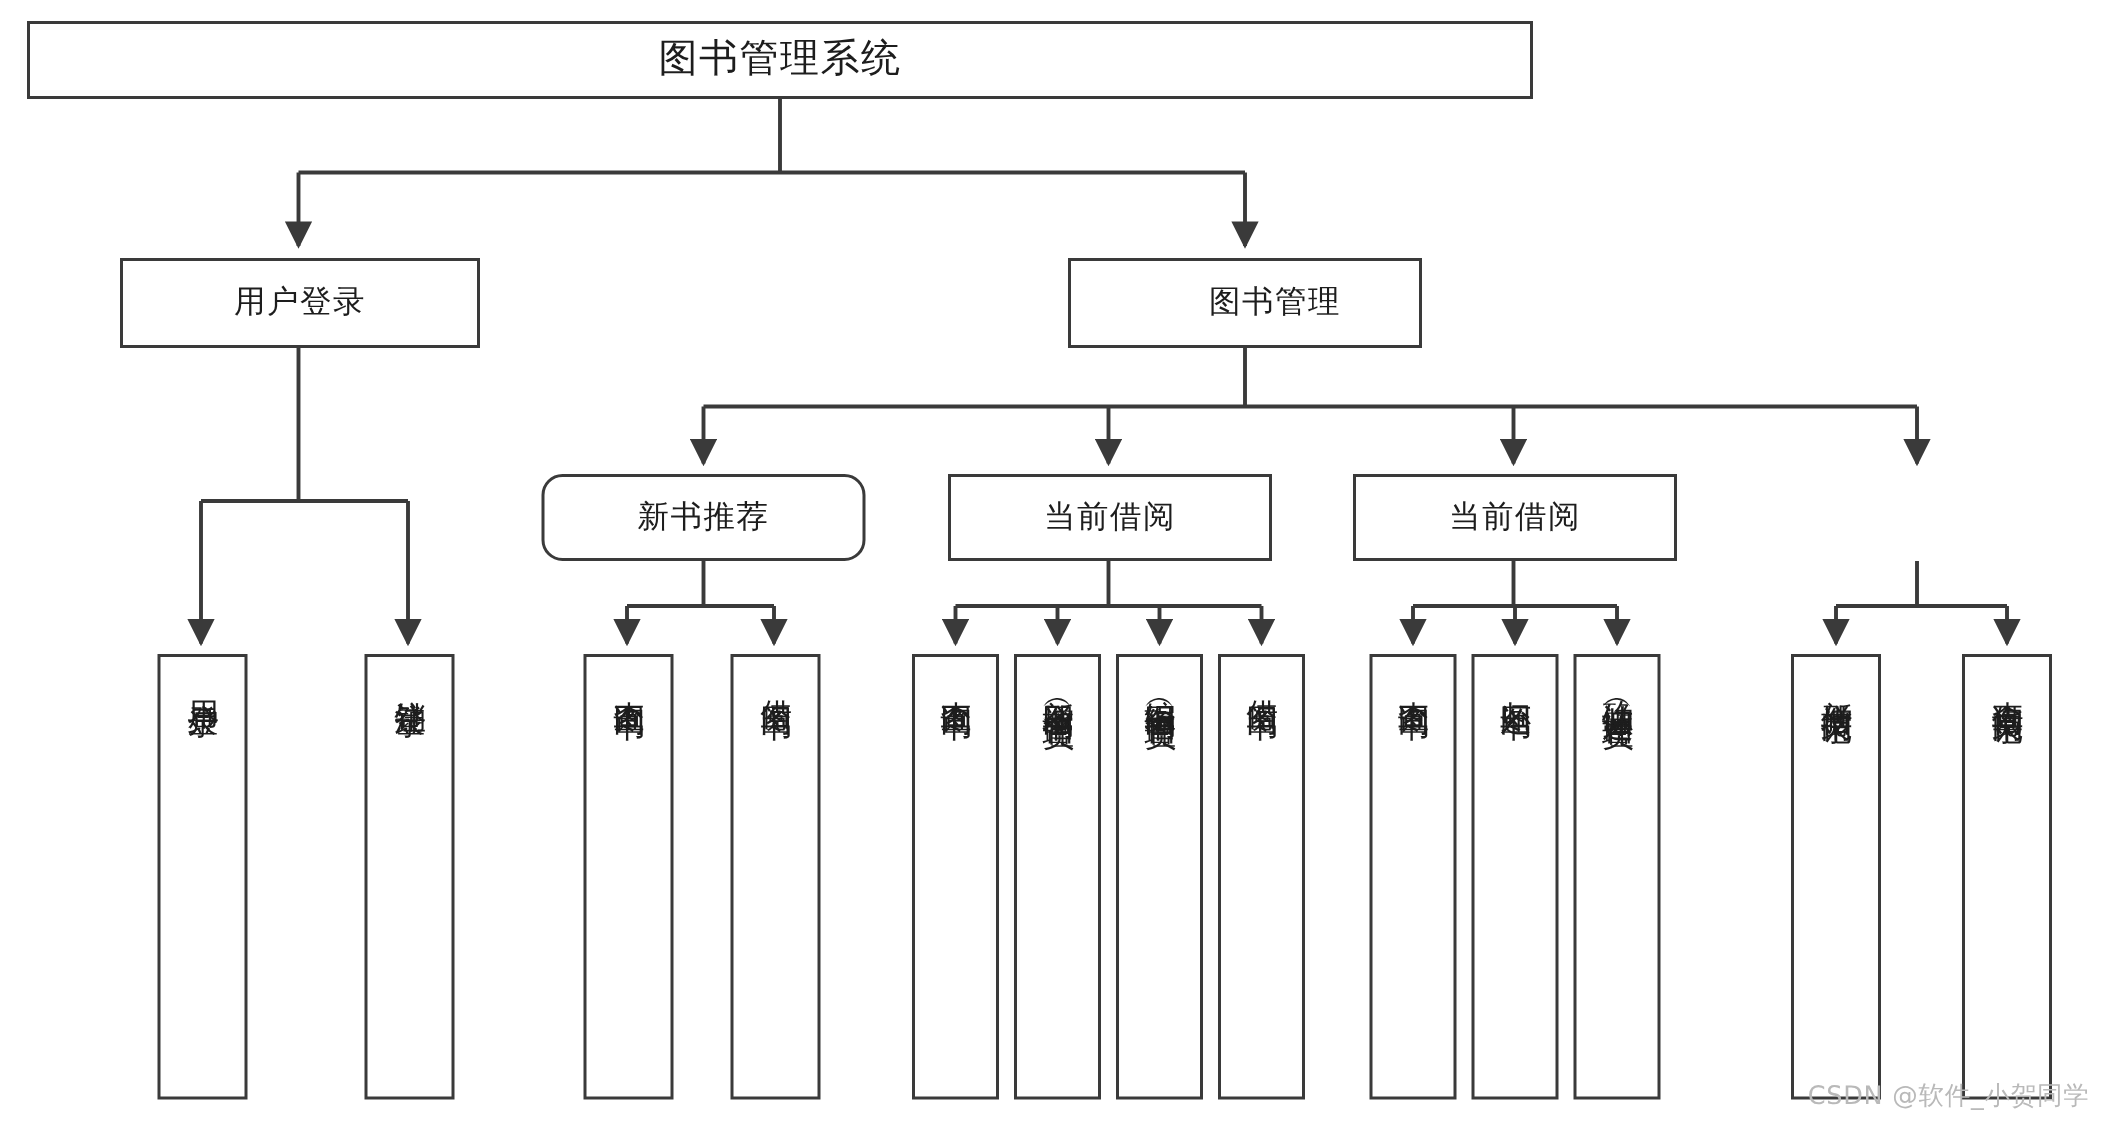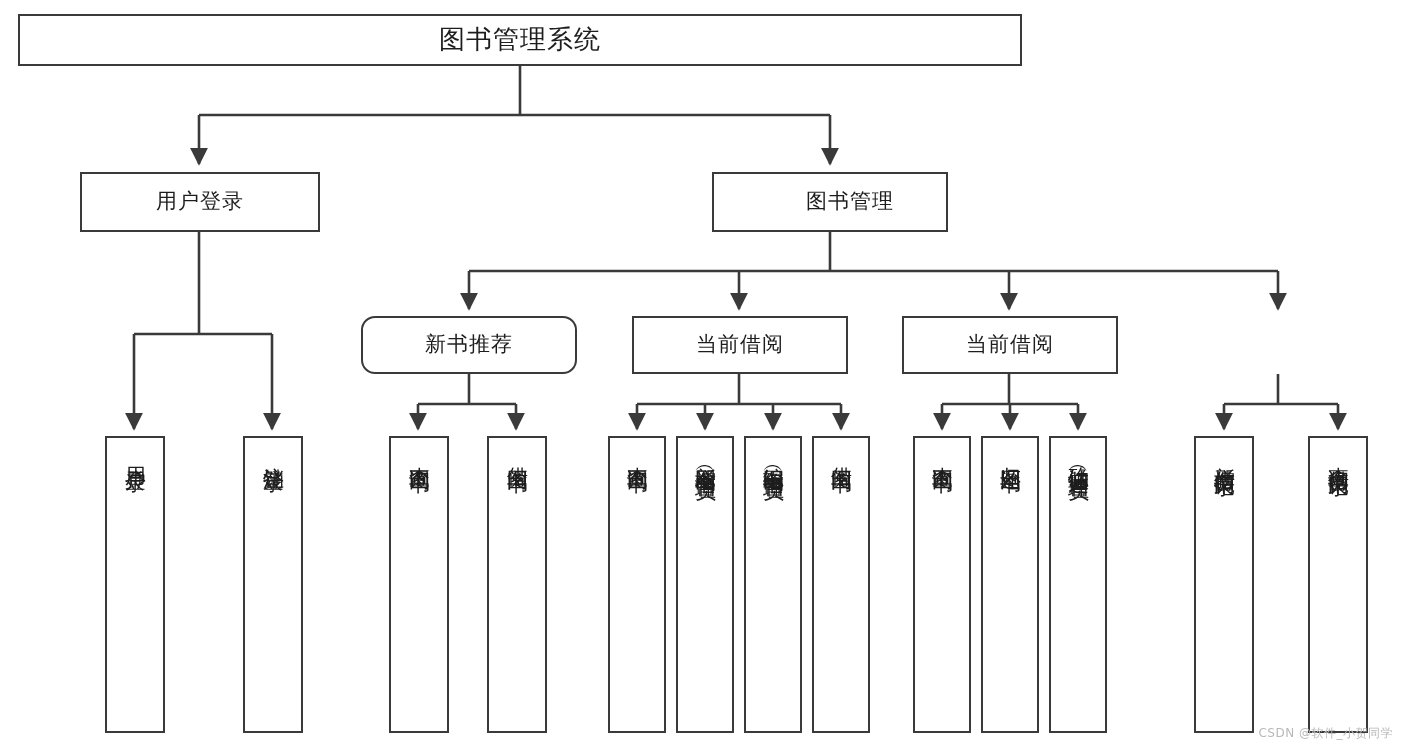--- a/index.html
+++ b/index.html
@@ -52,21 +52,21 @@
     line-height: 1.28;
     letter-spacing: 2px;
     white-space: nowrap;
     text-align: left;
   }
   .node.root .label { font-size: 26px; }
   #watermark {
     position: absolute;
     right: 12px;
     bottom: 5px;
-    font-size: 12px;
+    font-size: 17px;
     color: #b9b9b9;
     letter-spacing: 0.5px;
     white-space: nowrap;
     user-select: none;
   }
 </style>
 </head>
 <body>
 
 <div id="canvas">

